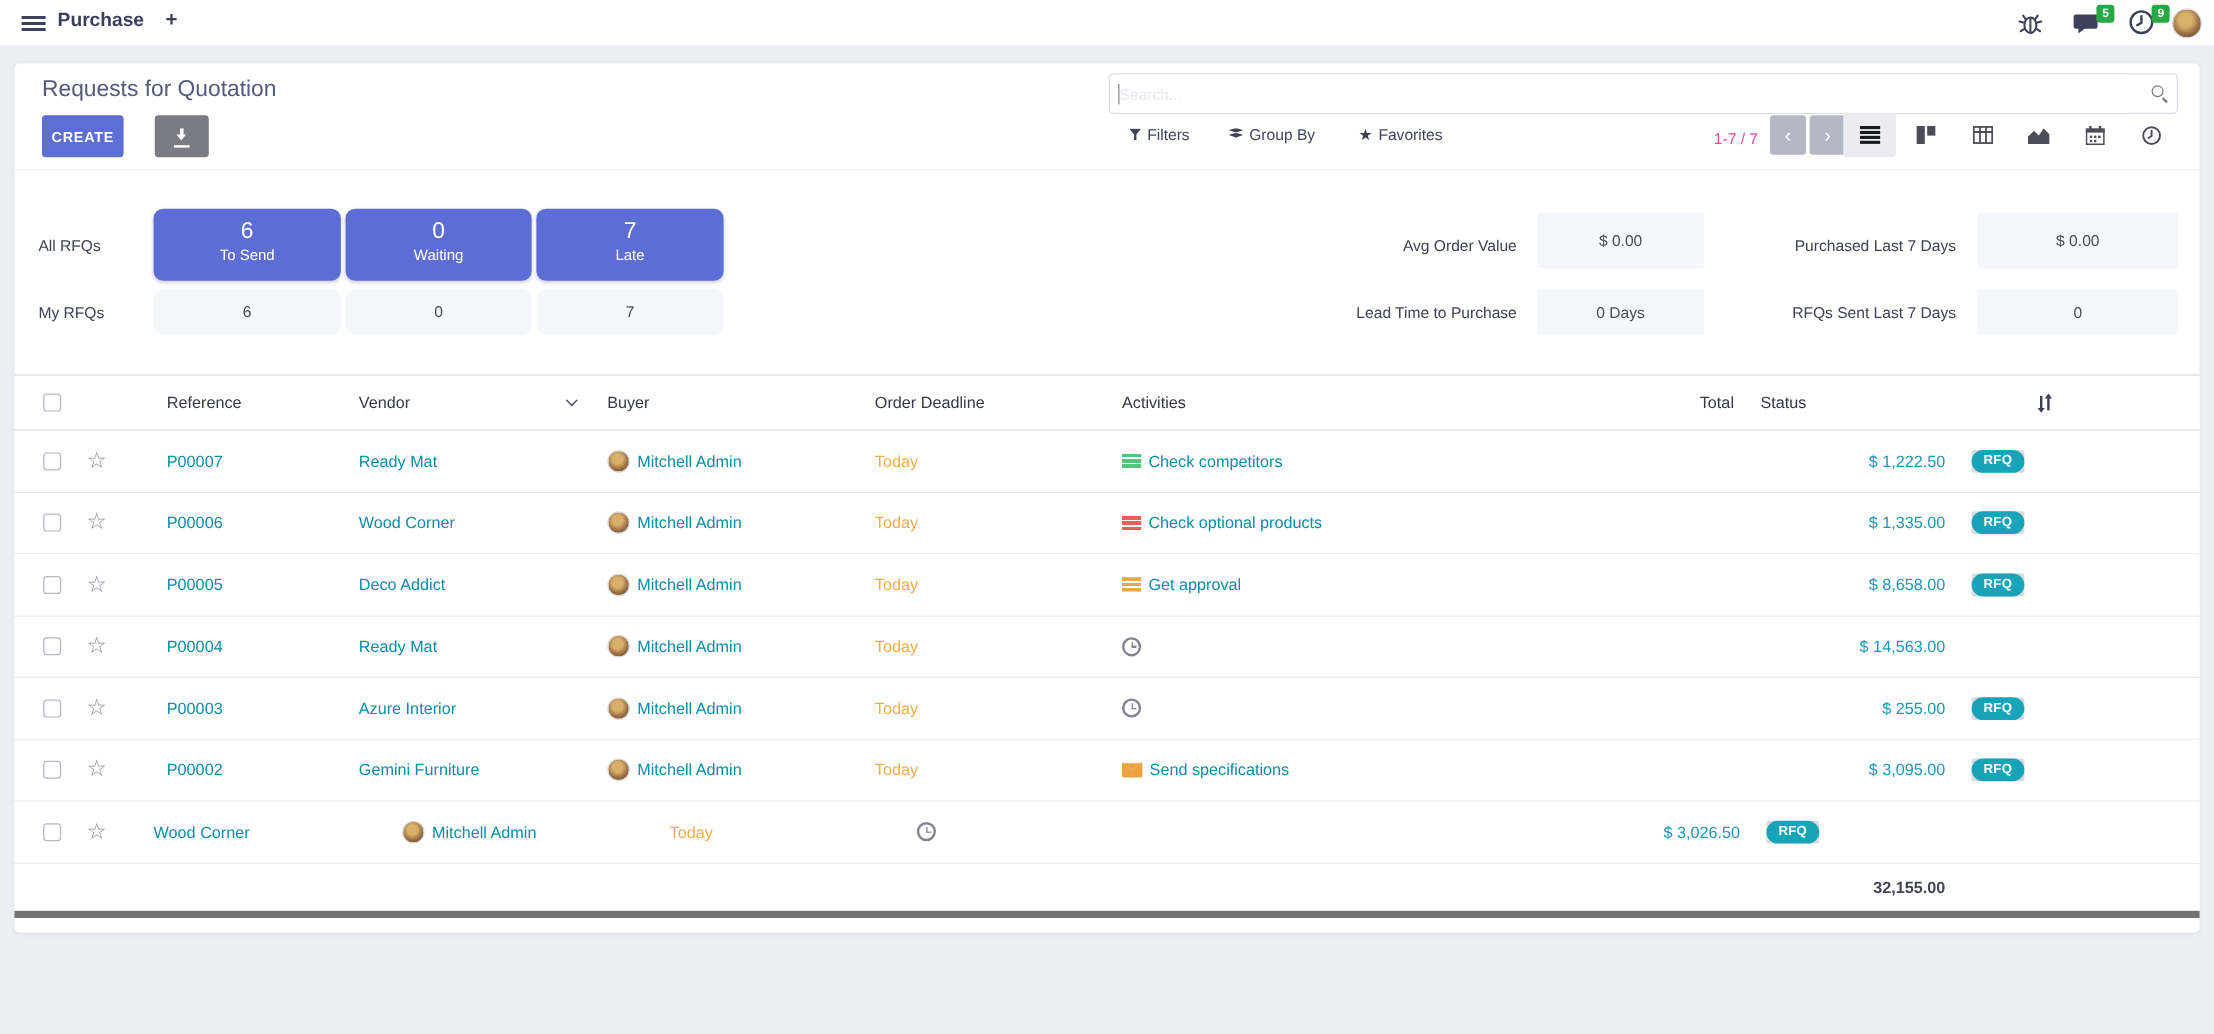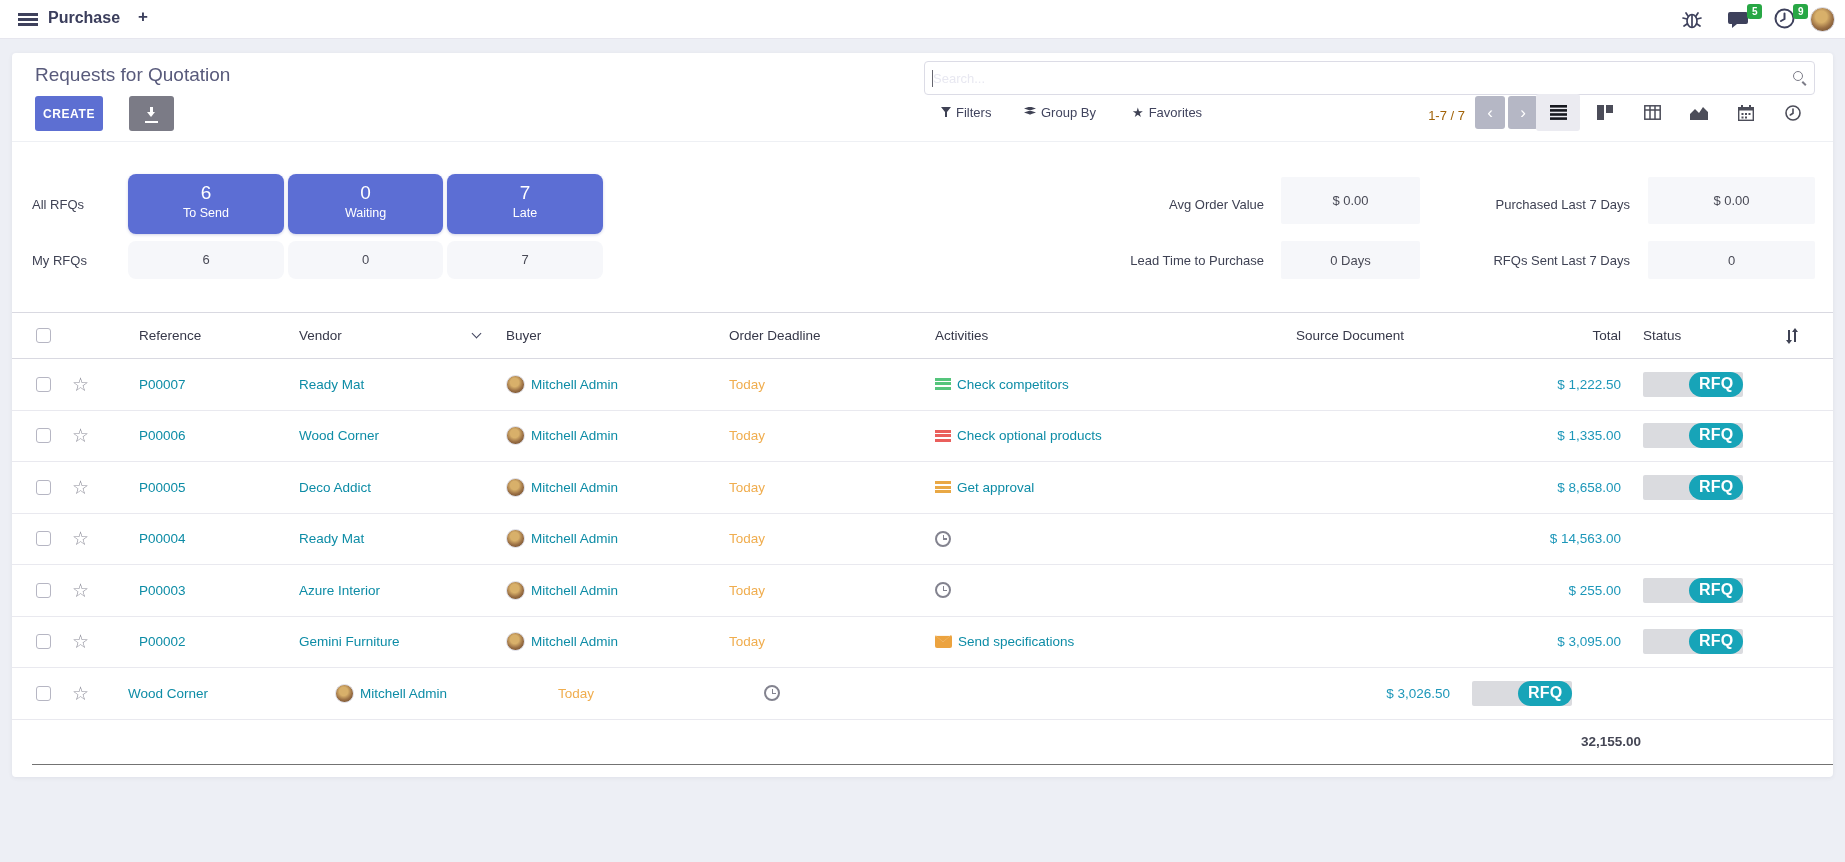--- a/index.html
+++ b/index.html
@@ -33,57 +33,57 @@
   .mag-icon { position:absolute; right:11px; top:9px; width:10px; height:10px; border:1.6px solid #7c7c88; border-radius:50%; }
   .mag-icon::after { content:""; position:absolute; left:9px; top:9px; width:5px; height:1.6px; background:#7c7c88; transform:rotate(45deg); transform-origin:0 0; }
 
   
   .fbar-item { position:absolute; top:48px; height:22px; display:flex; align-items:center; gap:5px; font-size:13px; color:#41445e; cursor:pointer; }
   .funnel { width:10px; height:10px; background:#3f4254; clip-path:polygon(0 0,100% 0,60% 50%,60% 100%,40% 100%,40% 50%); }
   .layers { width:12px; height:11px; position:relative; }
   .layers::before, .layers::after { content:""; position:absolute; left:0; width:12px; height:4px; background:#3f4254; clip-path:polygon(50% 0,100% 50%,50% 100%,0 50%); }
   .layers::before { top:0; } .layers::after { top:4px; box-shadow:0 3.5px #3f4254; }
   .fav-star { font-size:13px; color:#3f4254; }
-  .pager-text { position:absolute; top:55px; right:368px; font-size:13px; color:#a16207; }
+  .pager-text { position:absolute; top:55px; right:368px; font-size:13px; color:#ec4899; }
   .pager-btn { position:absolute; top:43px; width:30px; height:33px; background:#b5b7c5; border:none; border-radius:3px; color:#fff; font-size:17px; line-height:30px; cursor:pointer; font-family:inherit; }
   .vs-btn { position:absolute; top:41px; width:44px; height:37px; border:none; background:transparent; border-radius:3px; cursor:pointer; display:flex; align-items:center; justify-content:center; }
   .vs-btn.active { background:#ebebf1; }
   .vs-btn svg { display:block; }
 
   
   .dash-label { position:absolute; font-size:13px; color:#3f4254; cursor:pointer; }
   .tile { position:absolute; border-radius:8px; text-align:center; cursor:pointer; }
   .tile.blue { background:#5c6ed4; color:#fff; top:121px; height:60px; box-shadow:0 1px 3px rgba(70,80,160,.25); }
   .tile.blue .t-num { font-size:19px; margin-top:8px; }
   .tile.blue .t-lbl { font-size:12.5px; margin-top:2px; }
   .tile.gray { background:#f6f7fa; color:#494a56; top:188px; height:38px; font-size:13px; line-height:38px; border-radius:8px; }
   .metric-label { position:absolute; font-size:13px; color:#3f4254; text-align:right; }
   .metric-box { position:absolute; background:#f6f7fa; border-radius:2px; font-size:13px; color:#494a56; display:flex; align-items:center; justify-content:center; }
 
   
   .table { position:absolute; left:0; top:259px; width:1821px; }
   .tr { display:flex; align-items:center; height:51.5px; border-bottom:1px solid #e9e9ef; background:#fff; }
   .tr.head { height:47px; border-top:1px solid #d9d9e1; border-bottom:1px solid #d9d9e1; font-size:13.5px; color:#363849; font-weight:500; }
-  .tr.foot { height:45px; border-bottom:1px solid #737373; font-weight:700; color:#444654; font-size:13.5px;margin-left:20px; }
+  .tr.foot { height:45px; border-bottom:6px solid #737373; font-weight:700; color:#444654; font-size:13.5px; }
   .td { display:flex; align-items:center; height:100%; }
   .c-check{width:60px; padding-left:24px;} .c-star{width:44px;} .c-ref{width:171px; padding-left:23px;}
   .c-vendor{width:207px; padding-left:12px;} .c-buyer{width:223px; padding-left:12px;}
   .c-deadline{width:206px; padding-left:12px;} .c-activity{width:361px; padding-left:12px;}
   .c-source{width:176px; padding-left:12px;} .c-total{width:161px; justify-content:flex-end;}
   .c-status{width:129px; padding-left:22px;} .c-adjust{flex:1; justify-content:center;}
   .cb { width:15px; height:15px; border:1px solid #b6b6c3; border-radius:3px; background:#fff; cursor:pointer; }
   .star { font-size:19px; color:#8d8d99; cursor:pointer; line-height:1; }
   .link { color:#0d8ca6; font-size:13.5px; cursor:pointer; }
   .warn { color:#f0ad4e; font-size:13.5px; }
   .money { color:#1d97b9; font-size:13.5px; }
   .avatar-sm { width:19px; height:19px; border-radius:50%; margin-right:6px; flex:none;
     background:radial-gradient(circle at 45% 38%, #d8b06a 0 30%, #9a6f44 60%, #5d4027 100%); border:1px solid #dcdce4; }
   .chev { width:7px; height:7px; border-right:1.6px solid #41445e; border-bottom:1.6px solid #41445e; transform:rotate(45deg); margin-left:auto; margin-right:14px; margin-top:-4px; }
   .pillbox { background:#dadbdf; border-radius:2px; display:inline-block; }
-  .pill { display:block; background:#17a4b8; border-radius:20px; padding:3px 10px 4px; color:#fff; font-size:16px; font-weight:700; letter-spacing:.2px; white-space:nowrap;margin-left:46px; }
+  .pill { display:block; background:#17a4b8; border-radius:20px; padding:3px 10px 4px; color:#fff; font-size:11px; font-weight:700; letter-spacing:.2px; white-space:nowrap; }
 
   
   .act { display:inline-block; position:relative; margin-right:6px; flex:none; }
   .act-tasks-green,.act-tasks-red,.act-tasks-yellow { width:16px; height:12px; background:repeating-linear-gradient(to bottom, currentColor 0 3px, transparent 3px 4.5px); }
   .act-tasks-green{color:#55c57c;} .act-tasks-red{color:#ea5f5c;} .act-tasks-yellow{color:#e9a845;}
   .act-clock { width:16px; height:16px; border:2px solid #83838f; border-radius:50%; }
   .act-clock::before { content:""; position:absolute; left:5.5px; top:2px; width:1.6px; height:4.5px; background:#83838f; }
   .act-clock::after { content:""; position:absolute; left:5.5px; top:5.5px; width:4px; height:1.6px; background:#83838f; }
   .act-envelope { width:17px; height:13px; background:#eca33f; border-radius:2px; overflow:hidden; }
   .act-envelope::before { content:""; position:absolute; left:0; top:0; border-left:8.5px solid transparent; border-right:8.5px solid transparent; border-top:7px solid rgba(255,255,255,.9); }
@@ -259,21 +259,20 @@
         </div>
       <div class="td c-star"></div>
       <div class="td c-ref">Reference</div>
       <div class="td c-vendor">
           <span>Vendor</span>
           <span class="chev"></span>
         </div>
       <div class="td c-buyer">Buyer</div>
       <div class="td c-deadline">Order Deadline</div>
       <div class="td c-activity">Activities</div>
-      <div class="td c-source">Source Document</div>
       <div class="td c-total">Total</div>
       <div class="td c-status">Status</div>
       <div class="td c-adjust">
           <span class="adjust-icon">
             <span class="a1"></span>
             <span class="a2"></span>
           </span>
         </div>
     </div>
 

